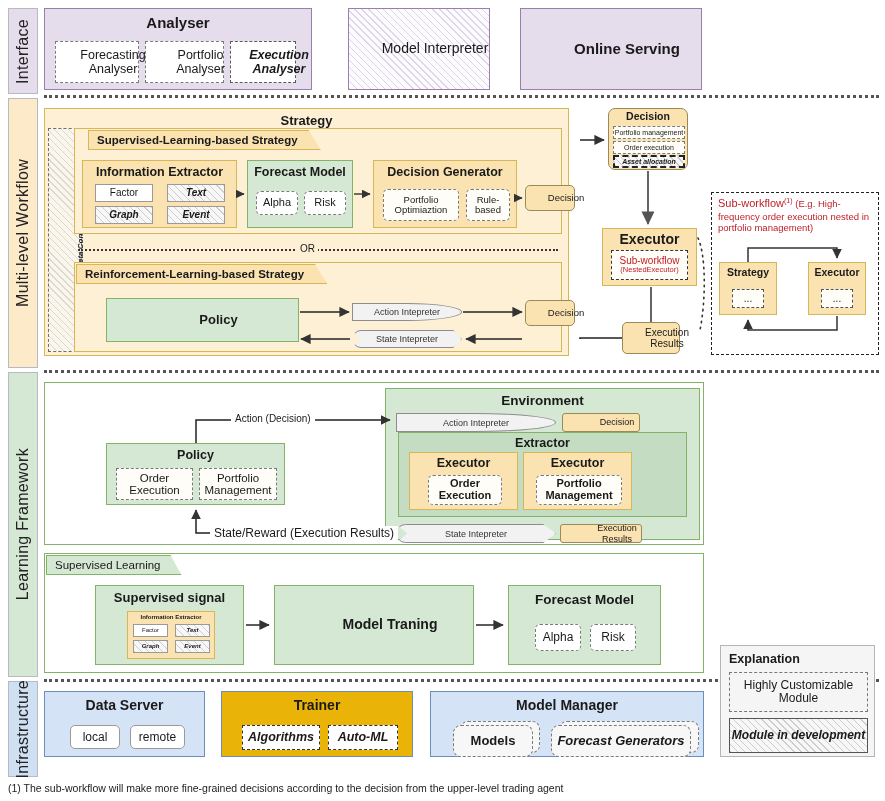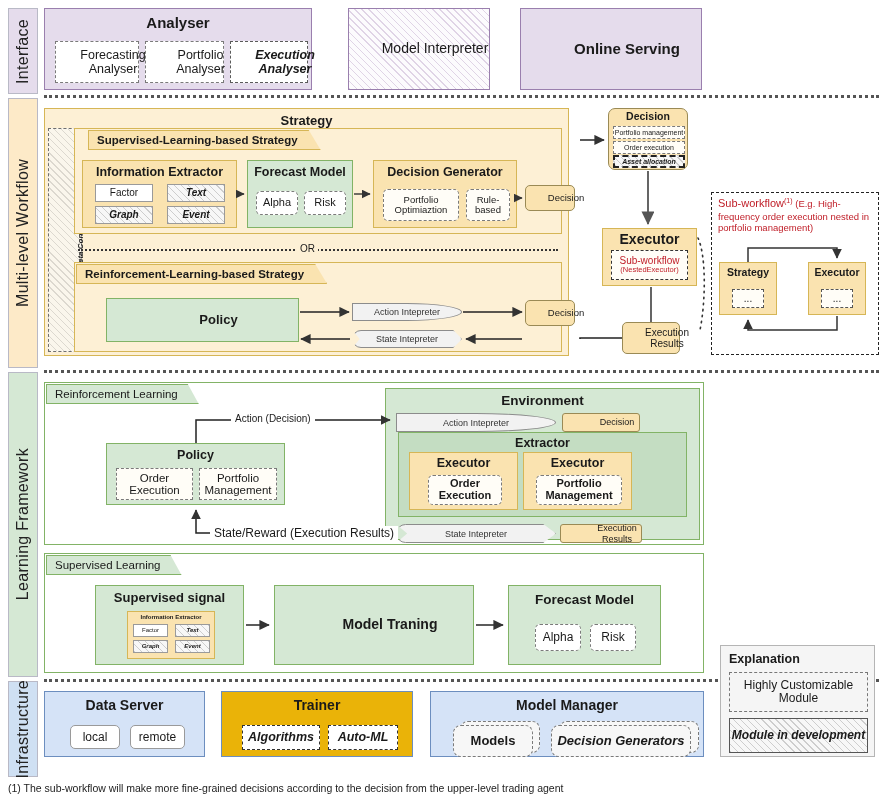--- a/index.html
+++ b/index.html
@@ -240,21 +240,21 @@
   <div class="band-dot" style="top:679px;"></div>
 
   <div class="bx" id="analyser-panel">
     <div id="analyser-title">Analyser</div>
     <div class="bx ctr dash analyser-sub" style="left:10px; width:84px;">
       <span>Forecasting Analyser</span>
     </div>
     <div class="bx ctr dash analyser-sub" style="left:100px; width:79px;">
       <span>Portfolio Analyser</span>
     </div>
-    <div class="bx ctr dash hatch analyser-sub" style="left:185px; width:78px; border-color:#5a5a5a;">
+    <div class="bx ctr dash hatch analyser-sub" style="left:185px; width:66px; border-color:#5a5a5a;">
       <span>Execution Analyser</span>
     </div>
   </div>
 
   <div class="bx hatch-purple" id="model-interpreter">
     <span>Model Interpreter</span>
   </div>
 
   <div class="bx" id="online-serving">
     <span>Online Serving</span>
@@ -366,23 +366,20 @@
   <div class="bx" id="sf-strategy">
     <div class="sf-title">Strategy</div>
     <div class="sf-dots">...</div>
   </div>
   <div class="bx" id="sf-executor">
     <div class="sf-title">Executor</div>
     <div class="sf-dots">...</div>
   </div>
 
   <div class="bx" id="rl-panel"></div>
-  <div class="tag-green" style="left:46px; top:384px;">
-    <span>Reinforcement  Learning</span>
-  </div>
 
   <div class="bx" id="environment">
     <div class="grp-title">Environment</div>
   </div>
   <div class="pill rt" style="left:396px; top:413px; width:160px; height:19px;">
     <span>Action Intepreter</span>
   </div>
   <div class="bx ctr" id="decision-env">
     <span>Decision</span>
   </div>
@@ -480,21 +477,21 @@
 
   <div class="bx" id="model-manager">
     <div class="infra-title">Model Manager</div>
 
     <div class="chip dash rnd8" style="left:29px; top:29px; width:80px; height:32px; background:#f7f7f7;"></div>
     <div class="chip dash rnd8 ctr" style="left:22px; top:33px; width:80px; height:32px; background:#f7f7f7; font-size:13px; font-weight:bold;">
       <span>Models</span>
     </div>
     <div class="chip dash rnd8" style="left:128px; top:29px; width:140px; height:32px; background:#f7f7f7;"></div>
     <div class="chip dash rnd8 ctr" style="left:120px; top:33px; width:140px; height:32px; background:#f7f7f7; font-size:13px; font-weight:bold; font-style:italic;">
-      <span>Decision Generators</span>
+      <span>Forecast Generators</span>
     </div>
   </div>
 
   <div class="bx" id="legend">
     <div id="legend-title">Explanation</div>
     <div id="legend-custom" class="ctr">
       <span>Highly Customizable Module</span>
     </div>
     <div id="legend-dev" class="ctr hatch">
       <span>Module in development</span>

